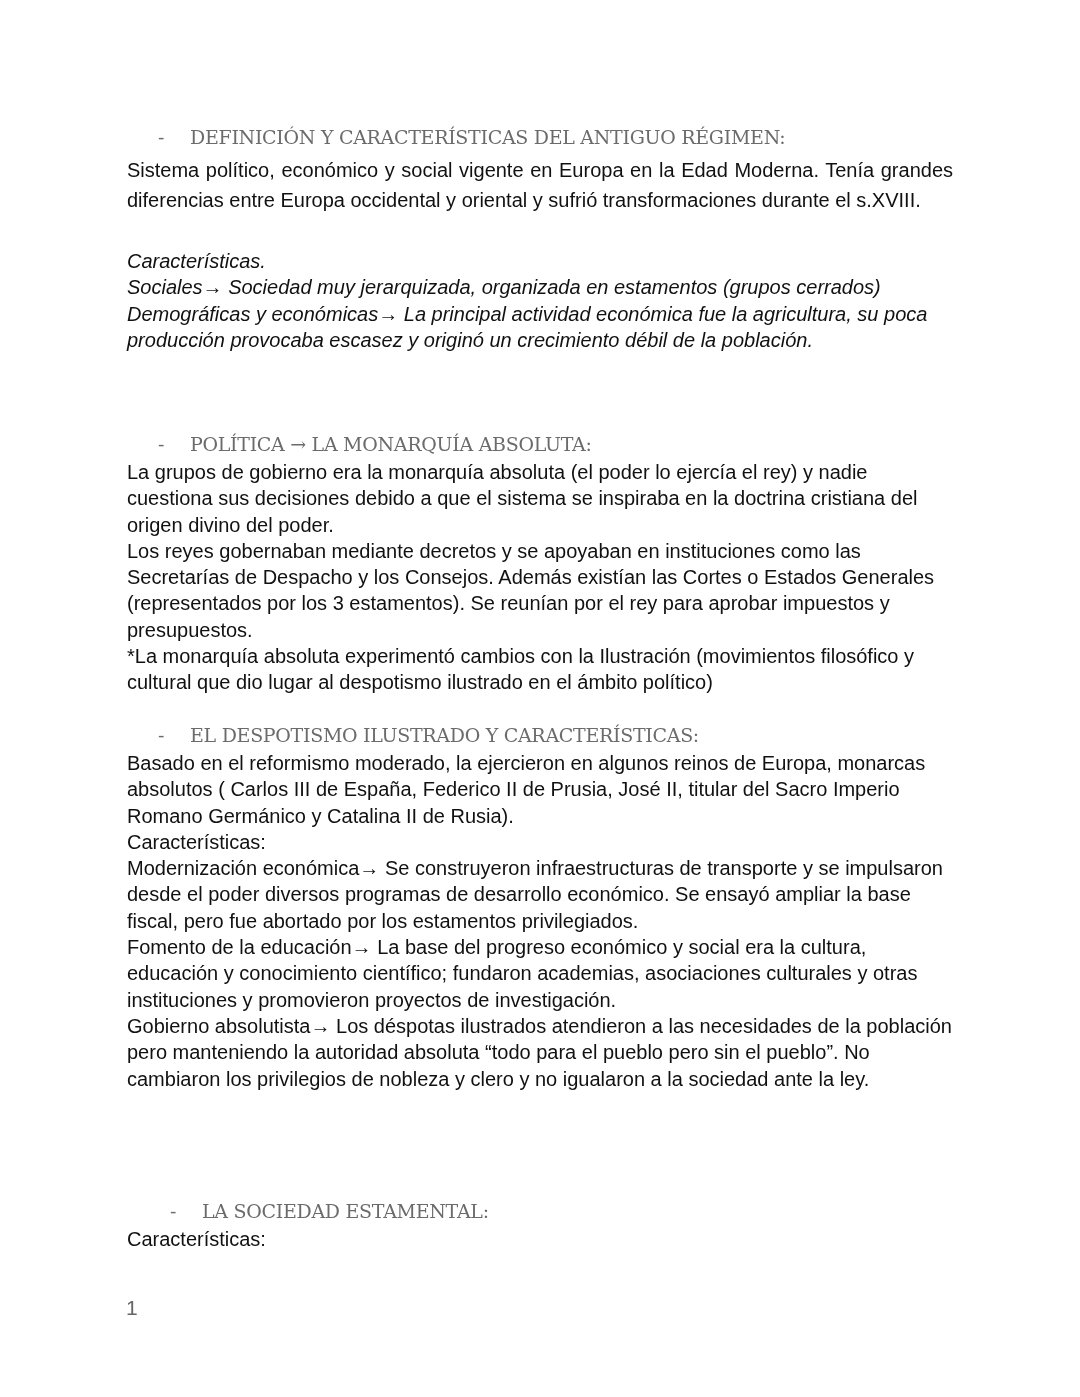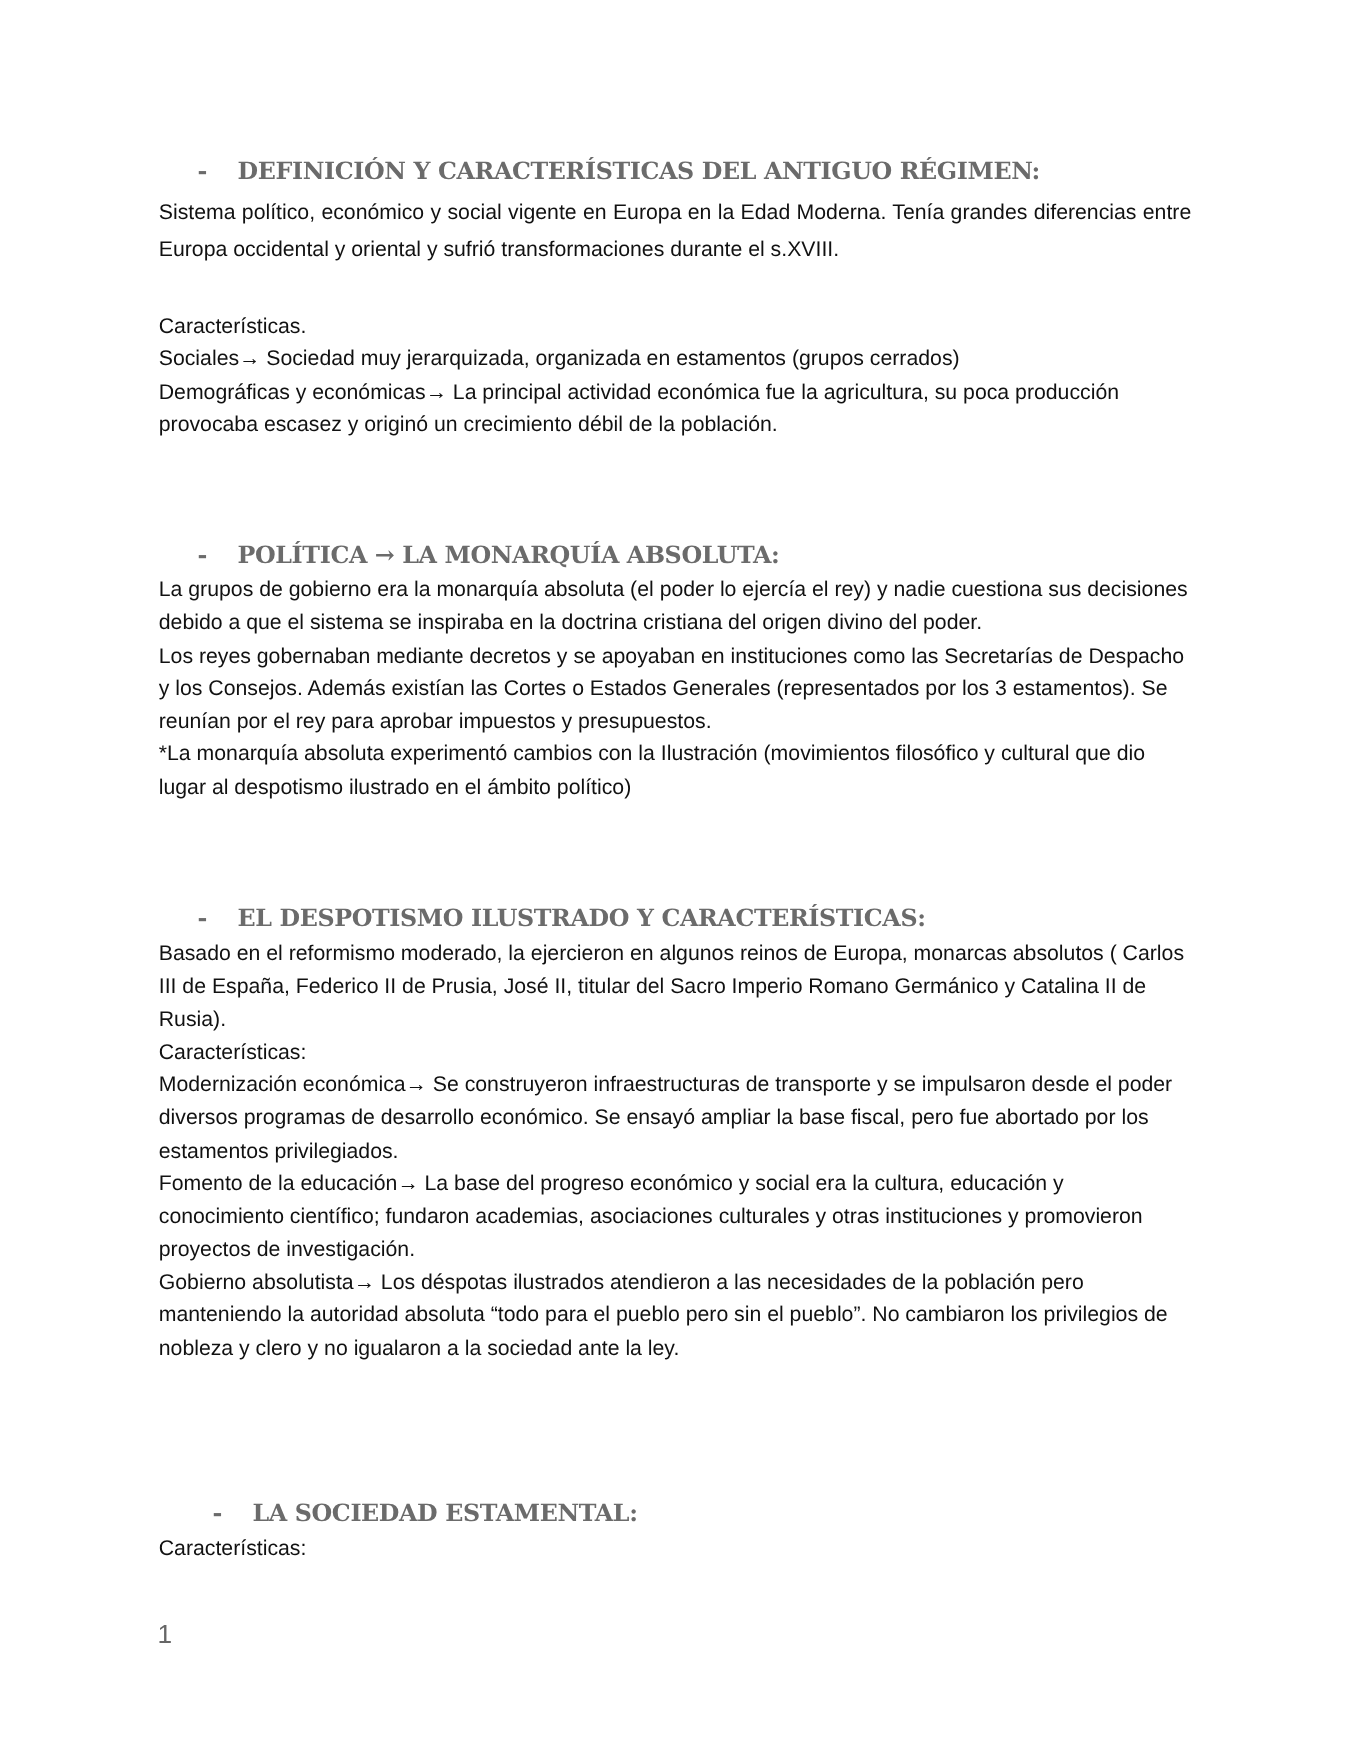--- a/index.html
+++ b/index.html
@@ -3,48 +3,47 @@
 <meta charset="utf-8">
 <style>
   html, body { margin:0; padding:0; background:#ffffff; }
   body { width:1080px; height:1397px; position:relative; overflow:hidden; }
   .page { position:absolute; left:0; top:0; width:1080px; height:1397px; background:#fff; }
   .heading {
     position:absolute; left:158px;
     font-family:"DejaVu Serif", "Liberation Serif", serif;
     font-size:19px; color:#6b6b6b; letter-spacing:-0.3px;
     white-space:nowrap;
-    font-weight:bold;
   }
   .heading .dash { display:inline-block; width:32px; }
   .body-block {
     position:absolute; left:127px; width:826px;
     font-family:"Liberation Sans", "DejaVu Sans", sans-serif;
-    font-size:17px; color:#111; line-height:26.3px;
+    font-size:20px; color:#111; line-height:26.3px;
   }
   .body-block p { margin:0; }
   .justify { text-align:justify; text-align-last:left; line-height:30px; }
   .page-number {
     position:absolute; left:126px; top:1296px;
     font-family:"Liberation Sans", "DejaVu Sans", sans-serif;
     font-size:21px; color:#666;
   }
 </style>
 </head>
 <body>
 
 <div class="page">
 
   <div class="heading" style="top:126px;">
     <span class="dash">-</span><span>DEFINICIÓN Y CARACTERÍSTICAS DEL ANTIGUO RÉGIMEN:</span>
   </div>
   <div class="body-block justify" style="top:155px;">
     <p>Sistema político, económico y social vigente en Europa en la Edad Moderna. Tenía grandes diferencias entre Europa occidental y oriental y sufrió transformaciones durante el s.XVIII.</p>
   </div>
-  <div class="body-block" style="top:248px;">
+  <div class="body-block" style="top:248px;font-style:italic;">
     <p>Características.</p>
     <p>Sociales→ Sociedad muy jerarquizada, organizada en estamentos (grupos cerrados)</p>
     <p>Demográficas y económicas→ La principal actividad económica fue la agricultura, su poca producción provocaba escasez y originó un crecimiento débil de la población.</p>
   </div>
 
   <div class="heading" style="top:433px;">
     <span class="dash">-</span><span>POLÍTICA → LA MONARQUÍA ABSOLUTA:</span>
   </div>
   <div class="body-block" style="top:459px;">
     <p>La grupos de gobierno era la monarquía absoluta (el poder lo ejercía el rey) y nadie cuestiona sus decisiones debido a que el sistema se inspiraba en la doctrina cristiana del origen divino del poder.</p>

